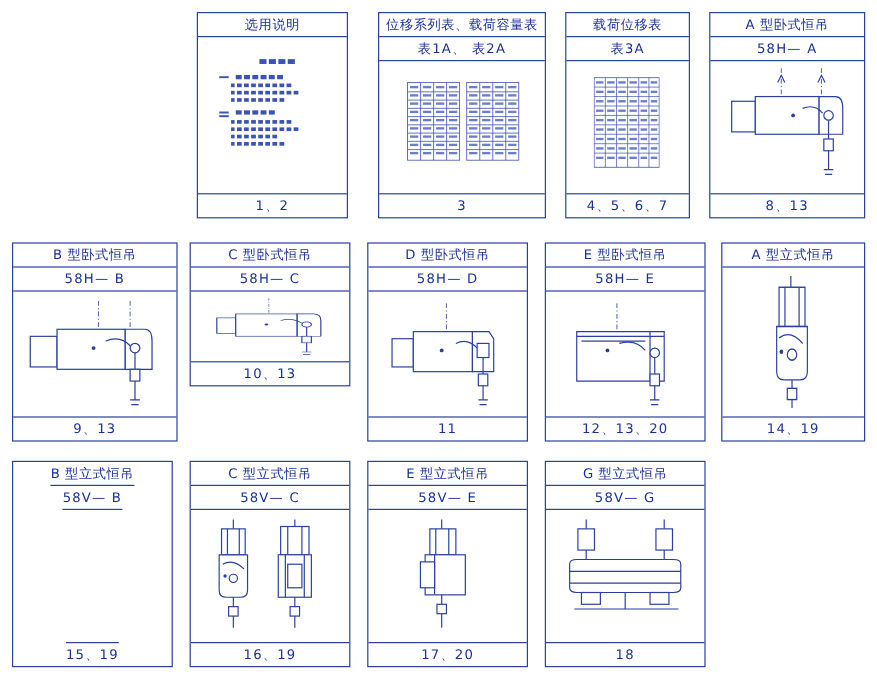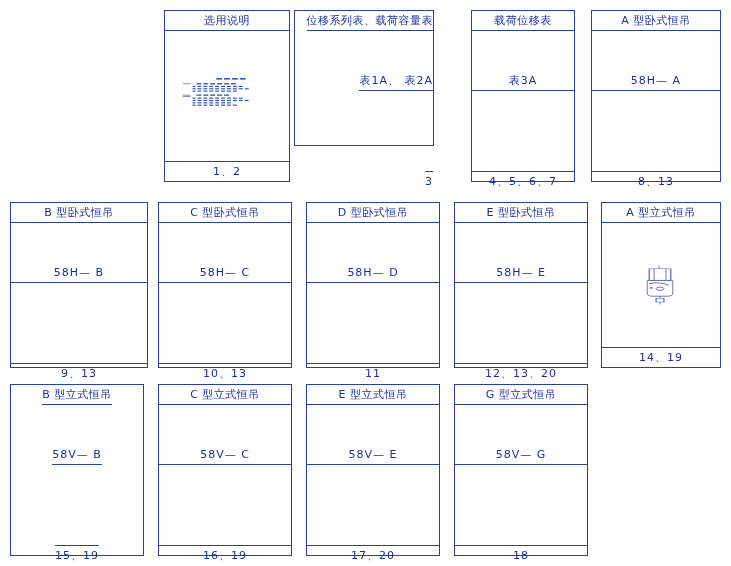--- a/index.html
+++ b/index.html
@@ -21,21 +21,20 @@
     height: 566px;
   }
   
   .card {
     position: absolute;
     border: 1.5px solid #2a3fa0;
     background: #ffffff;
     box-sizing: border-box;
     display: flex;
     flex-direction: column;
-    gap: 40px;
   }
   .card .hdr {
     border-bottom: 1.5px solid #2a3fa0;
     text-align: center;
     font-size: 11px;
     line-height: 1;
     padding: 4px 0 4px 0;
     color: #1a2f9a;
     white-space: nowrap;
     letter-spacing: 0.5px;
@@ -187,21 +186,21 @@
             <rect x="57" y="86" width="4" height="3"></rect>
               <rect x="63" y="86" width="4" height="3"></rect>
             <rect x="69" y="86" width="4" height="3"></rect>
           </g>
         </g>
       </svg>
     </div>
     <div class="ftr">1、2</div>
   </div>
 
-  <div class="card" style="left:294px; top:10px; width:140px; height:136px;align-items:flex-end;">
+  <div class="card" style="left:315px; top:10px; width:140px; height:172px;">
     <div class="hdr">位移系列表、载荷容量表</div>
     <div class="hdr2">表1A、 表2A</div>
     <div class="body">
       <svg class="drawing" viewBox="0 0 140 112" preserveAspectRatio="none">
         <g class="ln-thin">
           <rect x="24" y="18" width="44" height="66" class="fillwhite-thin"></rect>
           <line x1="24" y1="26" x2="68" y2="26"></line>
           <line x1="24" y1="33" x2="68" y2="33"></line>
           <line x1="24" y1="40" x2="68" y2="40"></line>
           <line x1="24" y1="47" x2="68" y2="47"></line>
@@ -433,21 +432,21 @@
           <rect class="fillwhite" x="96" y="66" width="8" height="10"></rect>
           <line class="ln" x1="100" y1="76" x2="100" y2="92"></line>
           <line class="ln" x1="96" y1="92" x2="104" y2="92"></line>
           <line class="ln" x1="97" y1="96" x2="103" y2="96"></line>
         </g>
       </svg>
     </div>
     <div class="ftr">9、13</div>
   </div>
 
-  <div class="card" style="left:158px; top:202px; width:134px; height:166px;">
+  <div class="card" style="left:158px; top:202px; width:134px; height:120px;">
     <div class="hdr">C 型卧式恒吊</div>
     <div class="hdr2">58H— C</div>
     <div class="body">
       <svg class="drawing" viewBox="0 0 134 106" preserveAspectRatio="none">
         <g>
           <line class="ln-dash" x1="66" y1="10" x2="66" y2="38"></line>
           <rect class="fillwhite" x="22" y="40" width="16" height="24"></rect>
           <rect class="fillwhite" x="38" y="34" width="52" height="34"></rect>
           <path class="fillwhite" d="M90 34 L104 34 Q110 34 110 44 L110 68 L90 68 Z"></path>
           <path class="ln" d="M76 44 Q86 39 94 48"></path>

